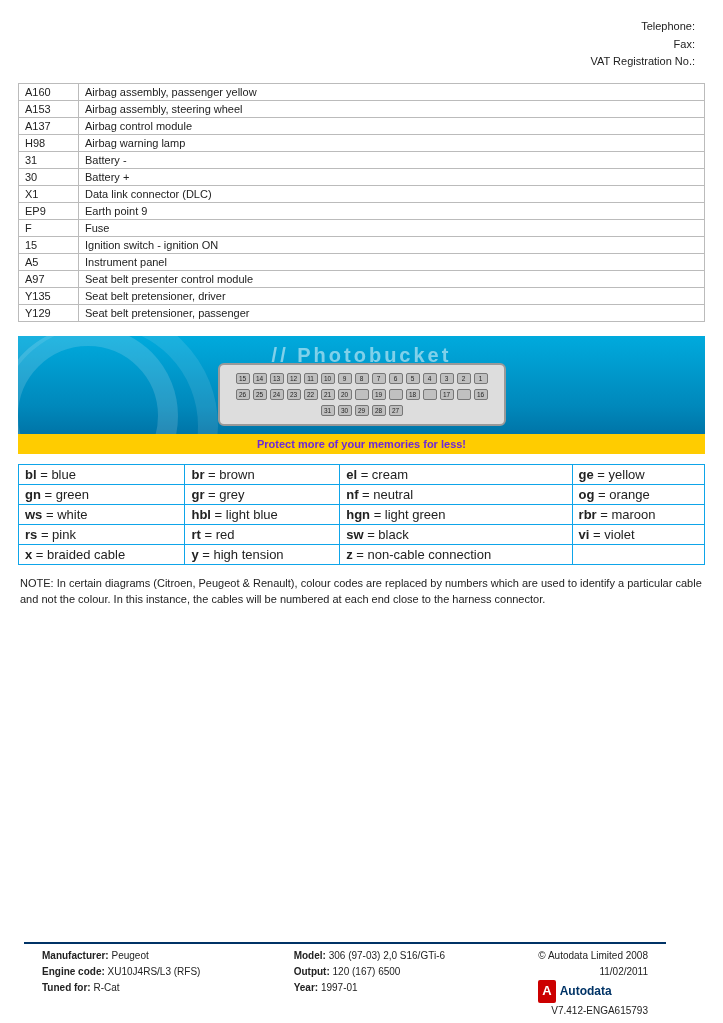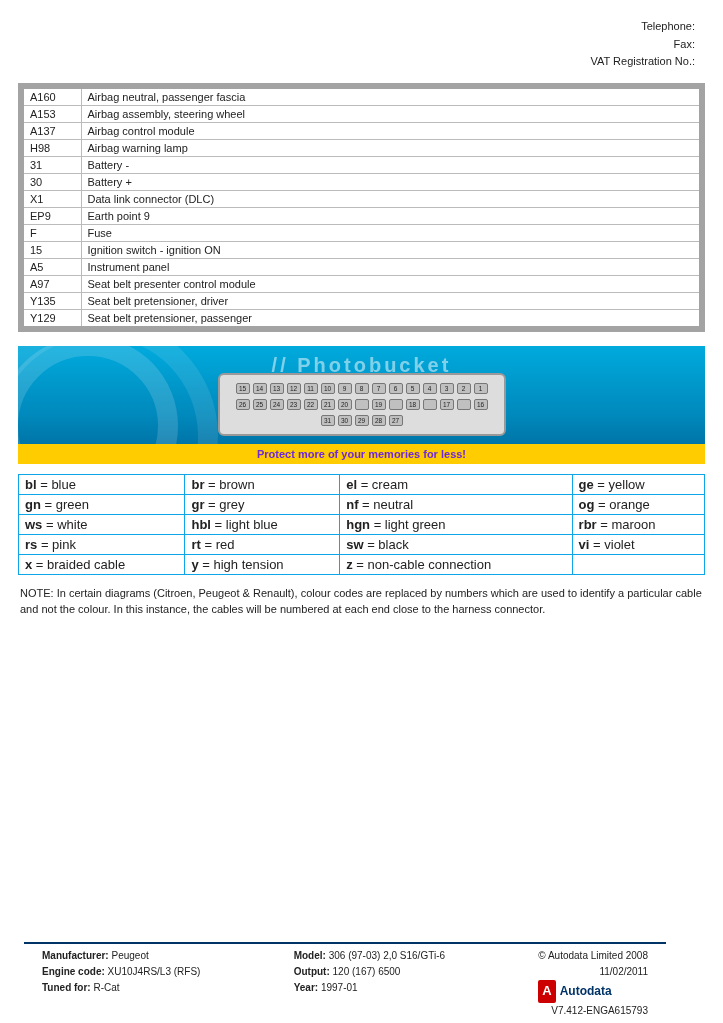--- a/index.html
+++ b/index.html
@@ -24,21 +24,21 @@
       font-size: 11px;
       line-height: 1.6;
       padding-right: 10px;
     }
 
     
     .components-table {
       width: 100%;
       border-collapse: collapse;
       margin-bottom: 14px;
-      border: 6px solid #a3a3a3;
+      border: 1px solid #a3a3a3;
     }
     .components-table td {
       border: 1px solid #bbb;
       padding: 2px 6px;
       font-size: 11px;
     }
     .components-table td:first-child {
       width: 60px;
       white-space: nowrap;
     }
@@ -205,21 +205,21 @@
   <div class="header-info">
     <div>Telephone:</div>
     <div>Fax:</div>
     <div>VAT Registration No.:</div>
   </div>
 
   <table class="components-table">
     <tbody id="components-tbody">
     <tr>
           <td>A160</td>
-          <td>Airbag neutral, passenger fascia</td>
+          <td>Airbag assembly, passenger yellow</td>
         </tr>
         <tr>
           <td>A153</td>
           <td>Airbag assembly, steering wheel</td>
         </tr>
         <tr>
           <td>A137</td>
           <td>Airbag control module</td>
         </tr>
         <tr>

